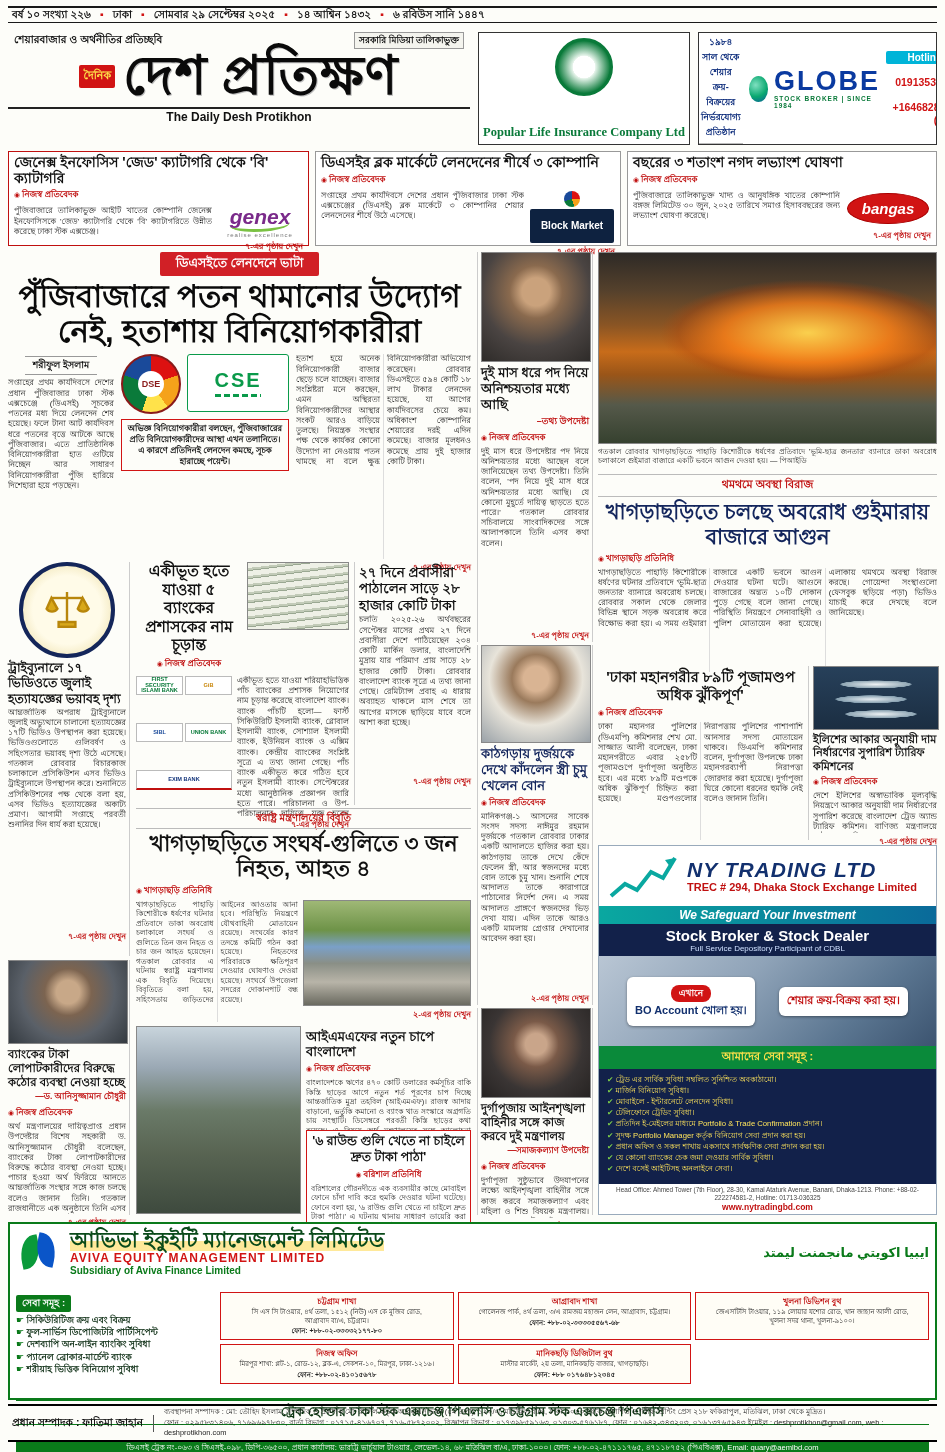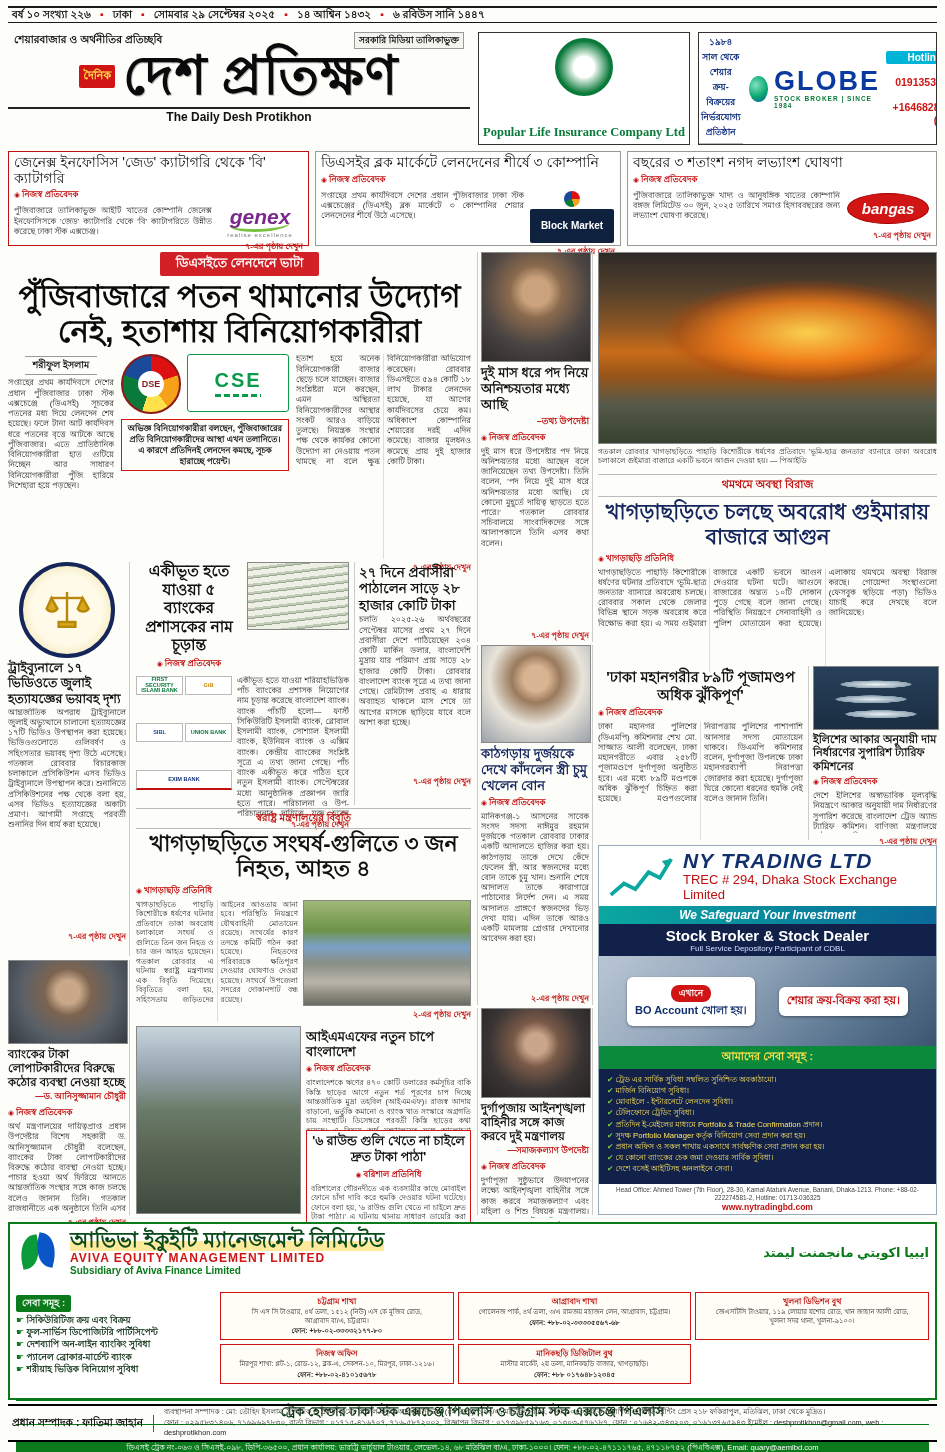--- a/index.html
+++ b/index.html
@@ -36,21 +36,21 @@
   .globe-top{font-size:9px;font-weight:bold;color:#0a2a7a;text-align:center;border-bottom:1px solid #bbb;padding:2px}
   .globe-mid{display:flex;flex:1;align-items:center;gap:6px;padding:2px 6px}
   .globe-icon{width:26px;height:26px;border-radius:50%;background:radial-gradient(circle at 35% 35%,#7fe0c0,#0aa870 55%,#085a9a)}
   .globe-brand{font-size:27px;font-weight:bold;color:#0a3aa0;letter-spacing:2px;line-height:1}
   .globe-sub{font-size:6.5px;letter-spacing:1px;color:#0a7a3a;font-weight:bold}
   .hotline{background:#00b4d8;color:#fff;font-size:10px;font-weight:bold;padding:1px 6px;border-radius:2px;text-align:center}
   .globe-phones{color:#d11414;font-weight:bold;font-size:10.5px;line-height:1.2;text-align:right}
   .globe-web{background:#0a2a7a;color:#fff;font-weight:bold;font-size:11px;text-align:center;padding:1px}
   
   .sbox{display:flex;flex-direction:column;padding:3px 5px;background:#fff}
-  .sbox-h{font-size:14px;font-weight:normal;line-height:1.12;margin:0}
+  .sbox-h{font-size:14px;font-weight:bold;line-height:1.12;margin:0}
   .srow{display:flex;gap:5px;flex:1;margin-top:2px}
   .sbody{flex:1}
   .genex-box{width:86px;display:flex;flex-direction:column;align-items:center;justify-content:center}
   .genex{color:#7a2a8a;font-weight:bold;font-size:21px;font-style:italic;line-height:1;
          border-bottom:3px solid #7ac143;border-radius:0 0 60% 40%/0 0 10px 6px;padding-bottom:2px}
   .genex-tag{font-size:6px;color:#777;letter-spacing:1px}
   .bm-box{width:86px;display:flex;flex-direction:column;gap:2px;align-items:center;justify-content:center}
   .bm-img{width:84px;height:34px;background:#0e2240;color:#fff;font-size:10px;font-weight:bold;
           display:flex;align-items:center;justify-content:center;border-radius:2px}
   .dse-mini{width:16px;height:16px;border-radius:50%;
@@ -110,21 +110,21 @@
   .ext-h{font-size:12.5px;font-weight:bold;text-align:center;line-height:1.25;margin:0}
   .fish-photo{background:
       radial-gradient(ellipse 46% 10% at 50% 28%,#eef2f4,#8fa6b4 60%,transparent 64%),
       radial-gradient(ellipse 46% 10% at 46% 52%,#e6ecf0,#87a0b0 60%,transparent 64%),
       radial-gradient(ellipse 46% 10% at 54% 76%,#eef2f4,#8fa6b4 60%,transparent 64%),
       linear-gradient(180deg,#27405a,#1b2e42)}
   
   .ny{border:1.5px solid #9ab;background:#fff;display:flex;flex-direction:column;overflow:hidden}
   .ny-top{display:flex;align-items:center;gap:8px;padding:4px 8px}
   .ny-brand{font-size:21px;font-weight:bold;font-style:italic;color:#12306e;letter-spacing:1px;line-height:1.05}
-  .ny-trec{font-size:13px;color:#c01010;font-weight:normal}
+  .ny-trec{font-size:11px;color:#c01010;font-weight:bold}
   .ny-band{background:linear-gradient(90deg,#0aa8a0,#0a6a9a);color:#fff;font-style:italic;font-weight:bold;
            font-size:12px;text-align:center;padding:2px}
   .ny-role{background:#12214a;color:#fff;text-align:center;padding:3px}
   .ny-role-main{font-size:15px;font-weight:bold}
   .ny-role-sub{font-size:8px;color:#cfe0ff}
   .ny-mid{background:linear-gradient(135deg,#b9c6d4 0%,#8fa3b8 40%,#5a7590 75%,#3c5470 100%);
           display:flex;gap:24px;align-items:center;justify-content:center;padding:8px}
   .ny-badge{background:#fff;border-radius:6px;padding:5px 8px;text-align:center;box-shadow:0 1px 3px rgba(0,0,0,.4)}
   .ny-here{background:#d11414;color:#fff;font-size:9px;font-weight:bold;border-radius:8px;padding:1px 8px;display:inline-block}
   .ny-b1{color:#12306e;font-weight:bold;font-size:11px}

